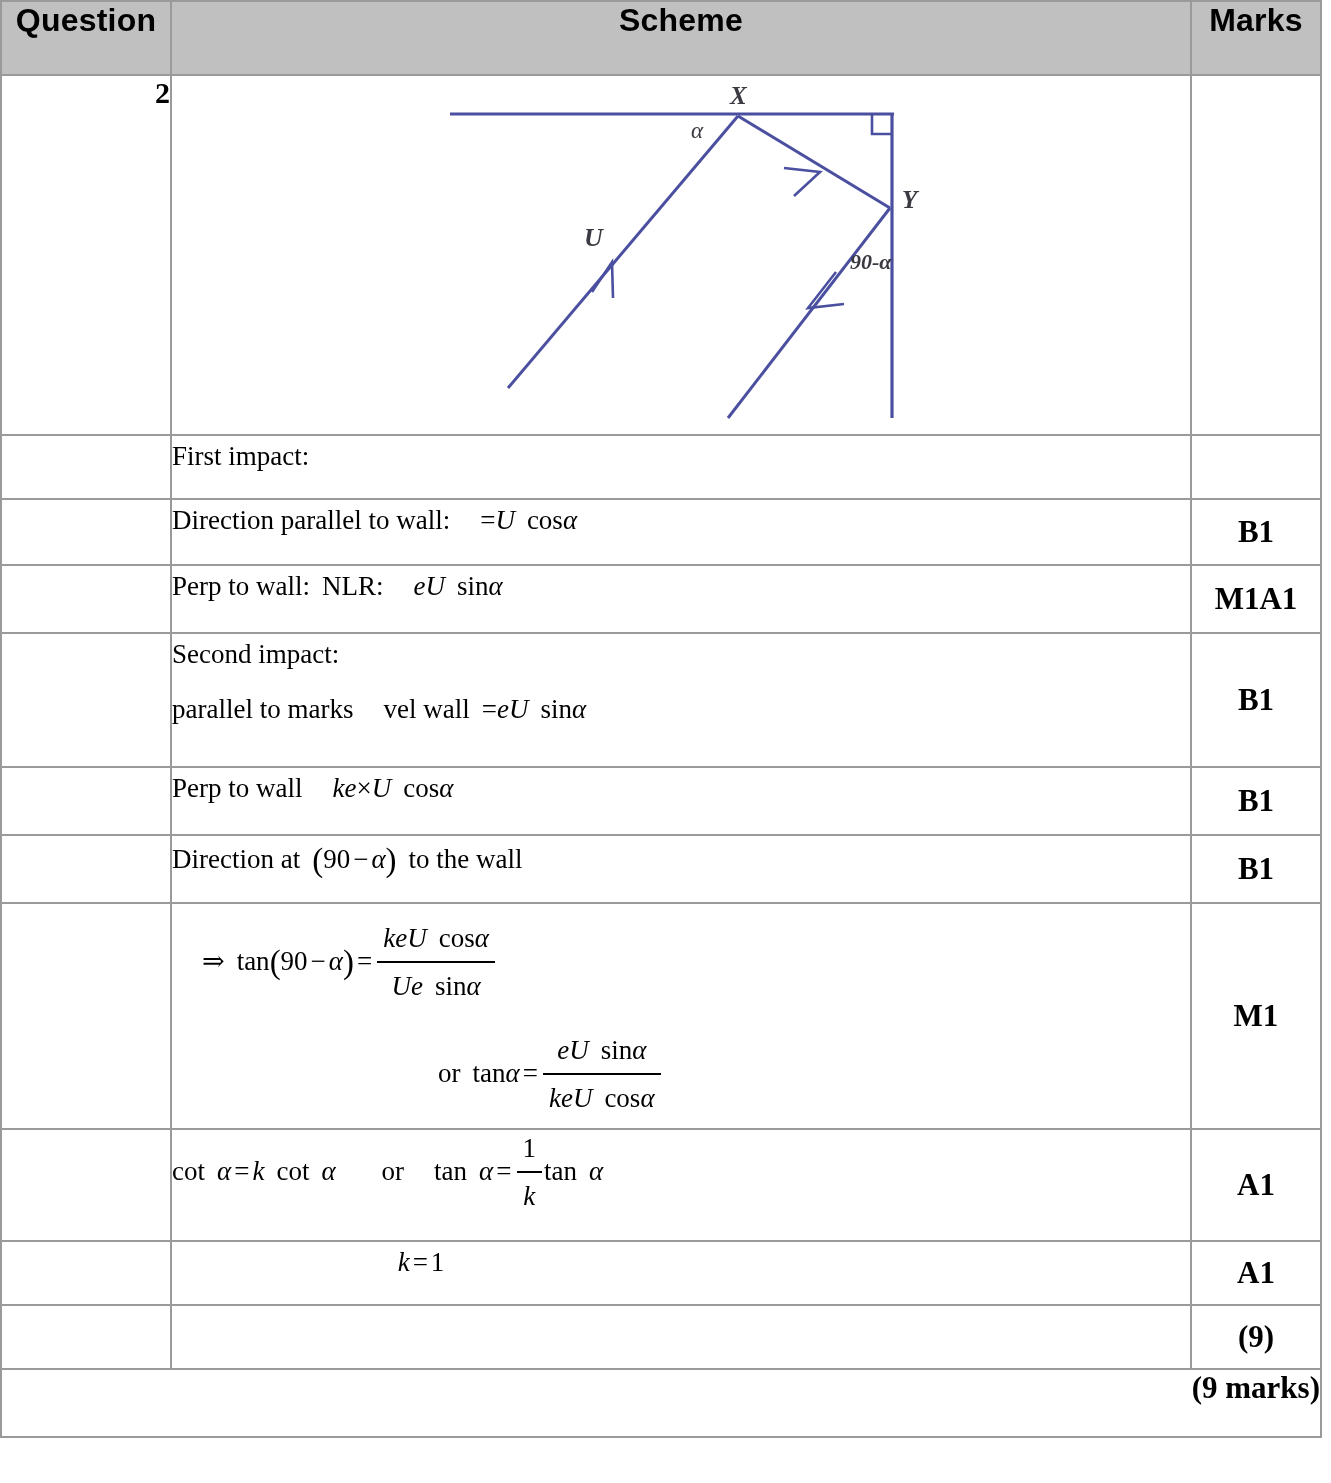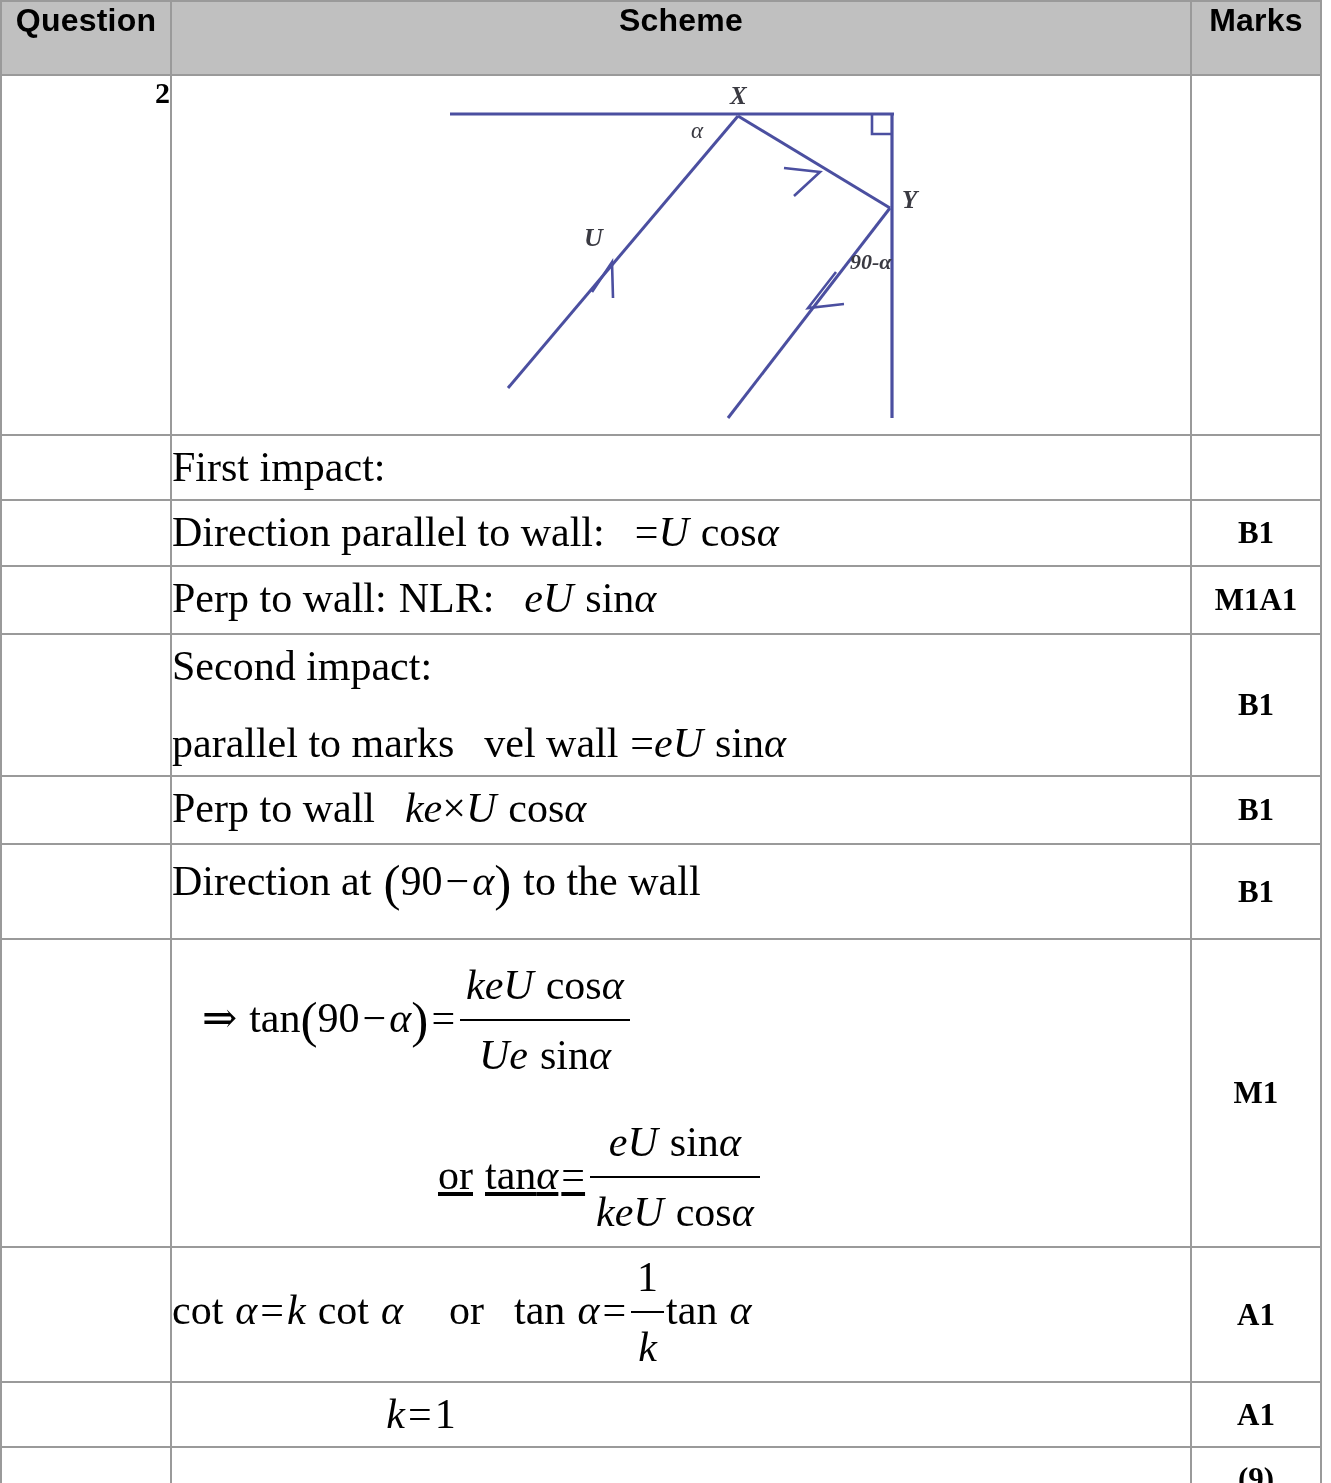--- a/index.html
+++ b/index.html
@@ -53,39 +53,39 @@
 
   
   .q-cell {
     text-align: right;
     padding: 8px 28px 0 0;
     font-weight: bold;
     font-size: 30px;
   }
   .scheme-cell {
     padding: 10px 0 10px 16px;
-    font-size: 42px;
+    font-size: 27px;
     line-height: 1.5;
   }
   .marks-cell {
     text-align: center;
     vertical-align: middle;
     font-weight: bold;
     font-size: 31px;
     font-family: "Liberation Serif", "DejaVu Serif", serif;
   }
   .marks-cell.mid { vertical-align: middle; }
 
   .row-diagram   { height: 360px; }
   .row-first     { height: 64px; }
   .row-comp      { height: 66px; }
   .row-perp1     { height: 68px; }
   .row-second    { height: 134px; }
   .row-perp2     { height: 68px; }
-  .row-direction { height: 95px; }
+  .row-direction { height: 68px; }
   .row-deriv     { height: 226px; }
   .row-cot       { height: 112px; border-radius: 6px; }
   .row-k         { height: 64px; }
   .row-total     { height: 64px; }
 
   
   .mi { font-style: italic; }
   .mathtxt {
     font-family: "Liberation Serif", "DejaVu Serif", serif;
     white-space: nowrap;
@@ -116,21 +116,21 @@
     white-space: nowrap;
   }
 
   .paren-big {
     font-size: 1.22em;
     vertical-align: -0.10em;
     font-weight: 300;
   }
 
   .deriv-line-1 { padding: 16px 0 0 14px; }
-  .deriv-line-2 { padding: 24px 0 0 250px; text-decoration: underline; }
+  .deriv-line-2 { padding: 24px 0 0 250px; }
 
   .centered-line { text-align: center; }
 
   
   .diagram-wrap {
     position: relative;
     width: 100%;
     height: 100%;
   }
   svg.fig { display: block; }

